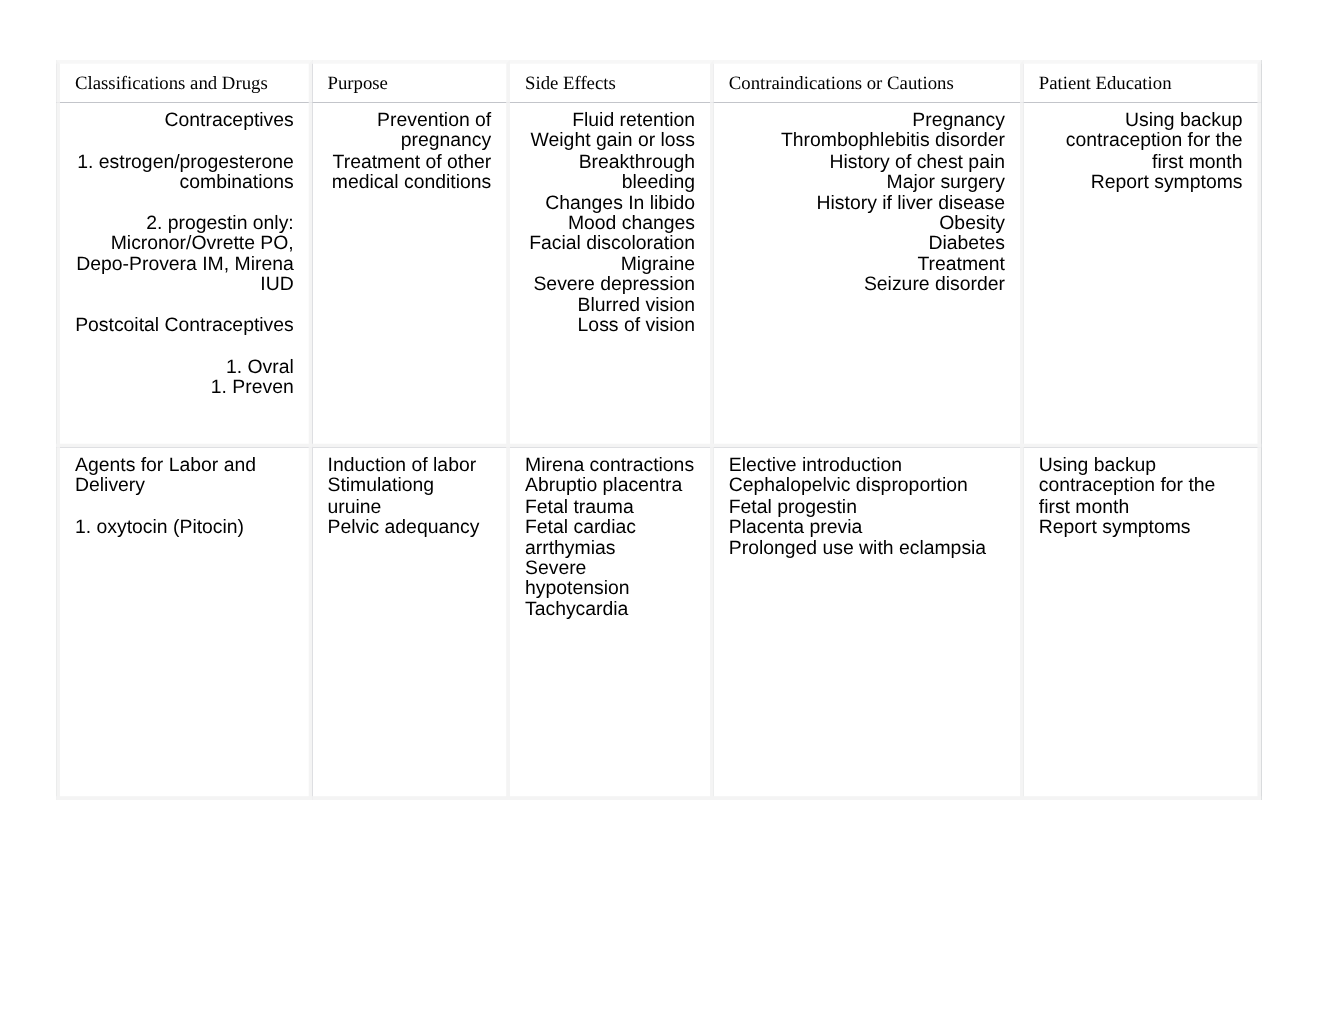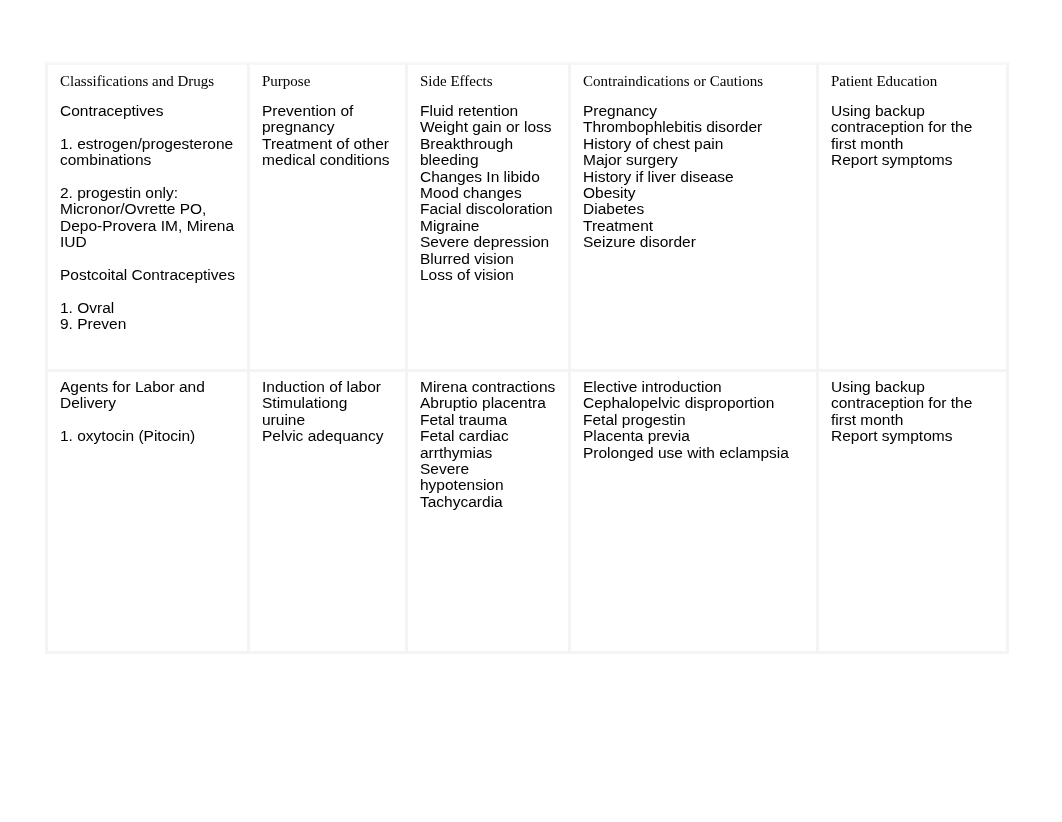--- a/index.html
+++ b/index.html
@@ -20,21 +20,21 @@
     position: relative;
     width: 1062px;
     height: 822px;
     background: #ffffff;
   }
 
   
   .drug-table {
     position: absolute;
     left: 45px;
-    top: 62px;
+    top: 48px;
     width: 964px;
     border-collapse: separate;
     border-spacing: 0;
     table-layout: fixed;
     background: #0f172a;
   }
 
   .drug-table col.c1 { width: 205px; }
   .drug-table col.c2 { width: 158px; }
   .drug-table col.c3 { width: 163px; }
@@ -73,21 +73,21 @@
   
   .drug-table td {
     font-family: "Liberation Sans", sans-serif;
     font-size: 15.5px;
     line-height: 16.4px;
     padding-top: 7px;
     padding-bottom: 4px;
     border-top: none;
   }
 
-  .row-contraceptives td { height: 262px; }
+  .row-contraceptives td { height: 262px; text-align: right; }
   .row-labor td { height: 268px; margin-top: 11px; }
 
   .cell-lines {
     margin: 0;
     padding: 0;
     list-style: none;
   }
   .cell-lines li {
     margin: 0;
     padding: 0;
@@ -128,21 +128,21 @@
           <ul class="cell-lines">
               <li>Contraceptives</li>
               <li class="spacer"></li>
               <li>1. estrogen/progesterone combinations</li>
               <li class="spacer"></li>
               <li>2. progestin only: Micronor/Ovrette PO, Depo-Provera IM, Mirena IUD</li>
               <li class="spacer"></li>
               <li>Postcoital Contraceptives</li>
               <li class="spacer"></li>
               <li>1. Ovral</li>
-              <li>9. Preven</li>
+              <li>1. Preven</li>
             </ul>
         </td>
         <td>
           <ul class="cell-lines">
               <li>Prevention of pregnancy</li>
               <li>Treatment of other medical conditions</li>
             </ul>
         </td>
         <td>
           <ul class="cell-lines">

